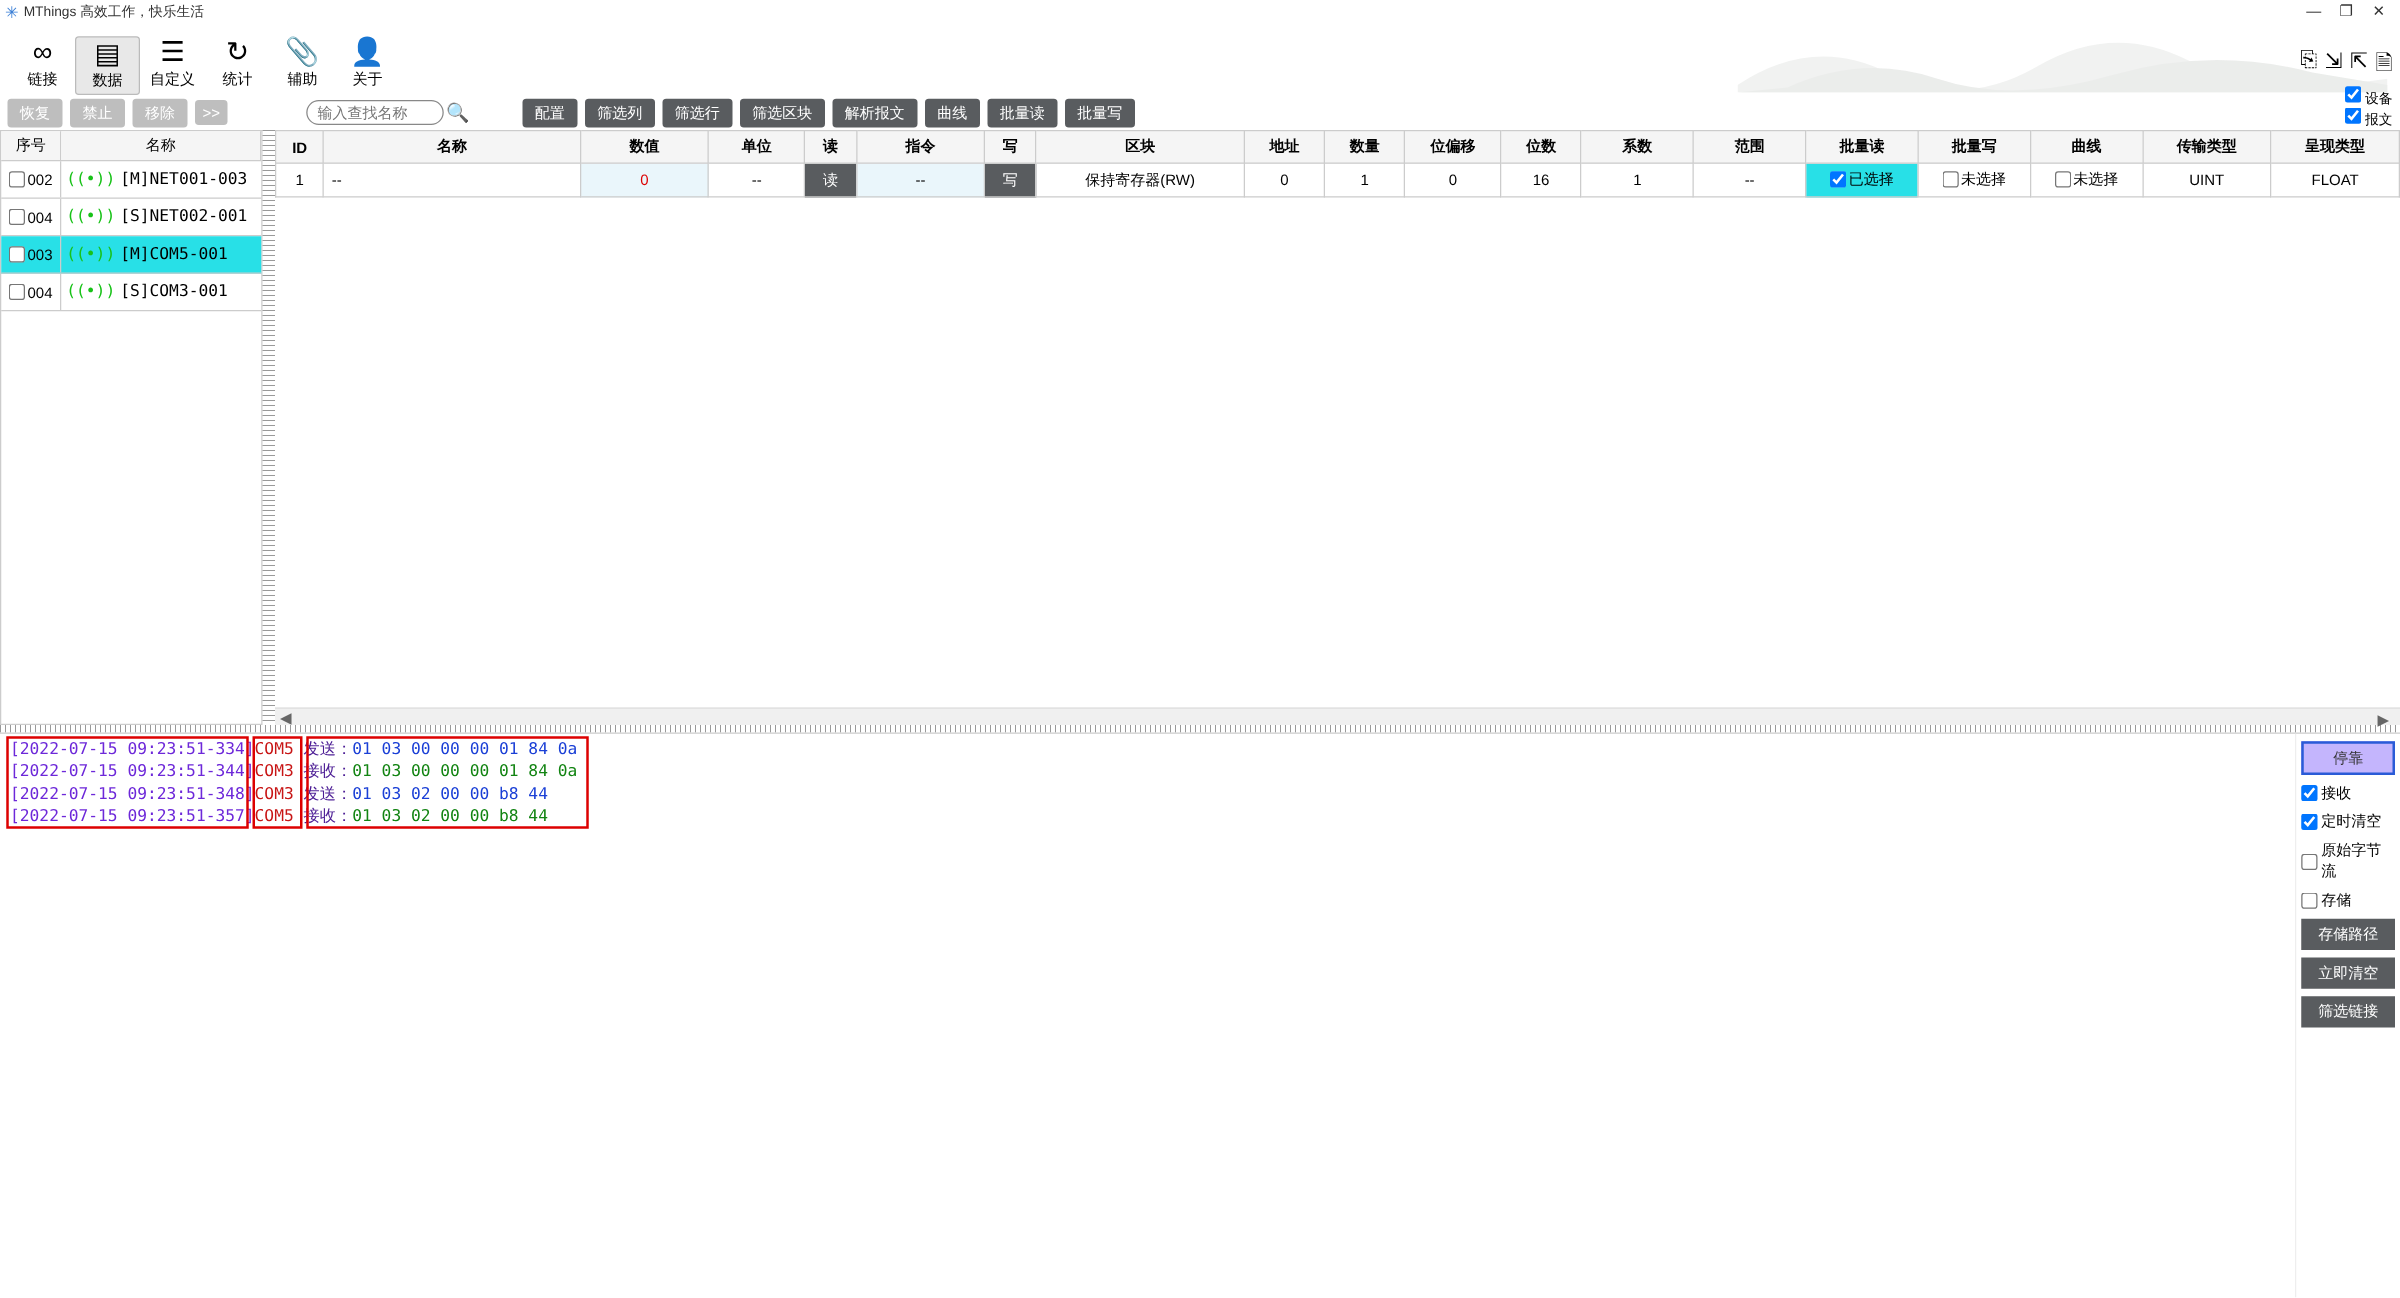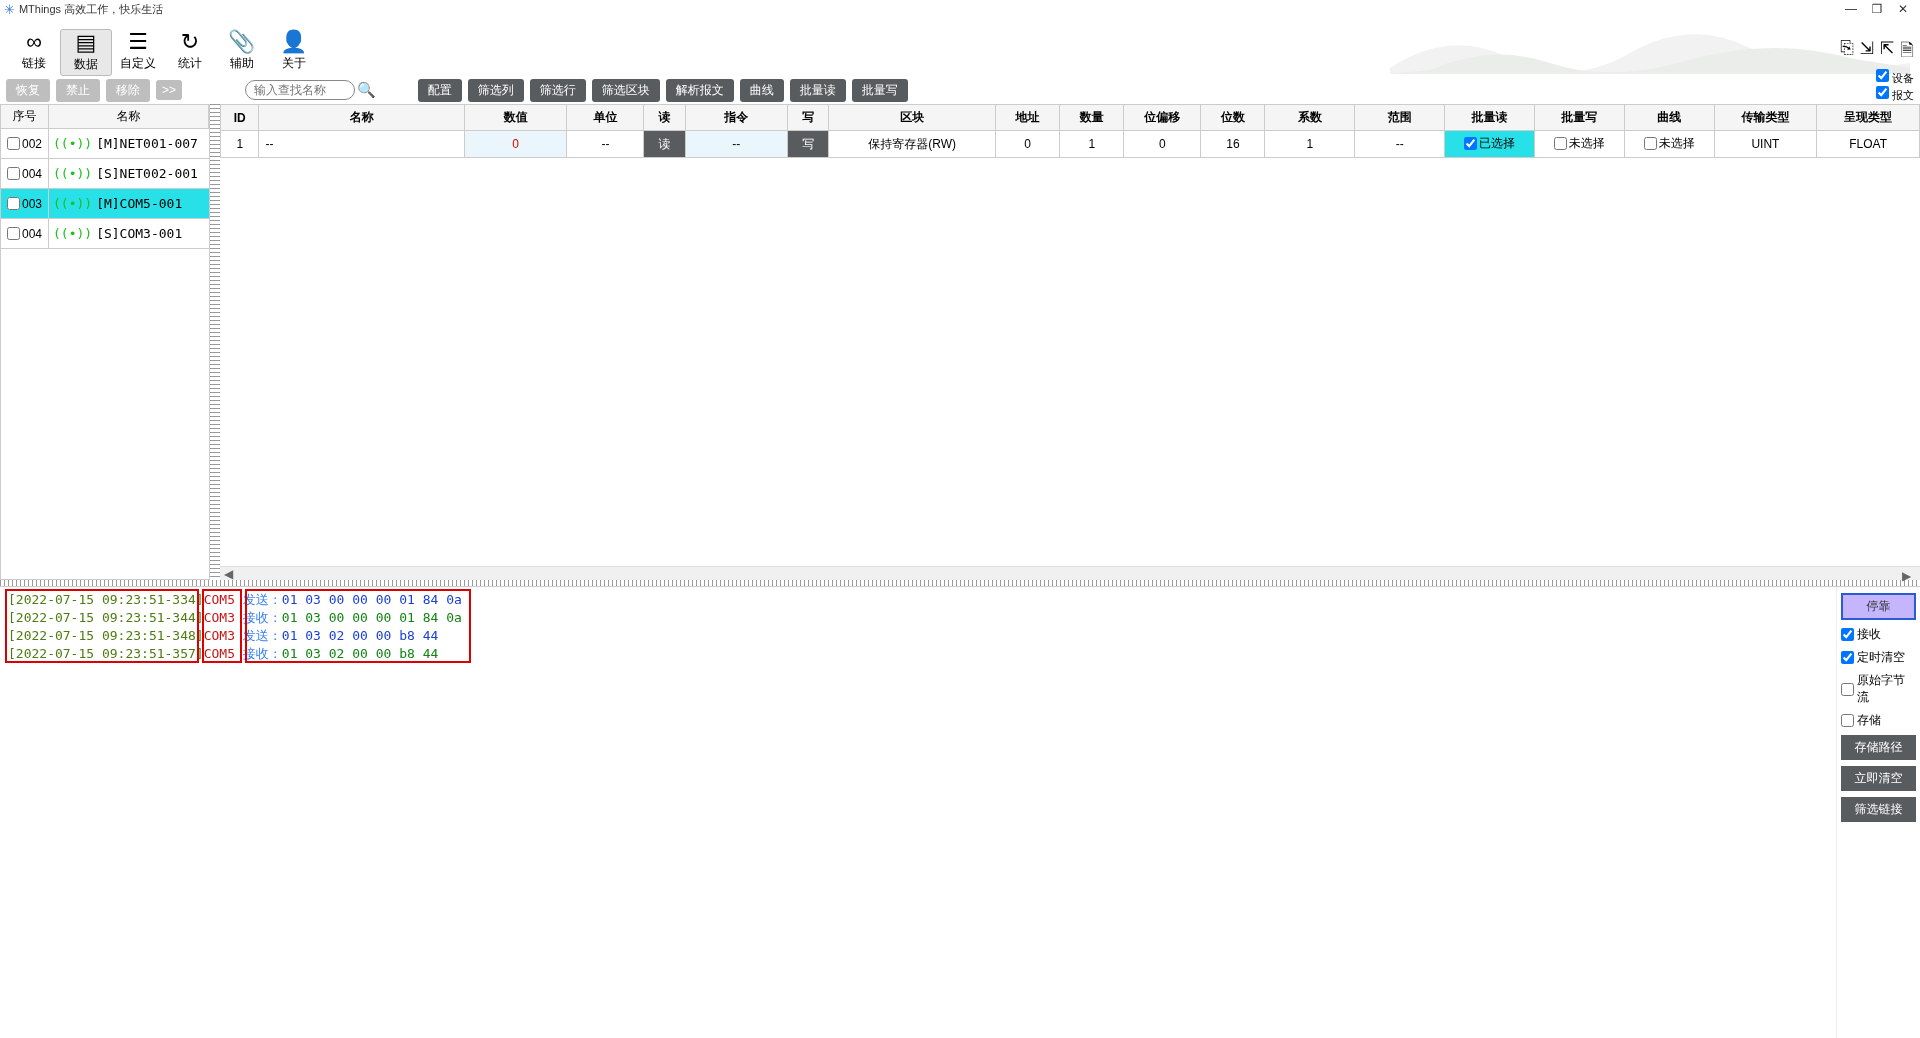--- a/index.html
+++ b/index.html
@@ -54,23 +54,23 @@
 .cell-readbtn, .cell-writebtn { background: #595c5f; color: #fff; }
 .cell-cmd { background: #eaf6fb; }
 .cell-batchread { background: #28e0e7; }
 .chkcell { display: inline-flex; align-items: center; gap: 2px; }
 .scrollbar { height: 14px; background: #f0f0f0; border-top: 1px solid #ddd; display: flex; align-items: center; justify-content: flex-end; padding-right: 4px; }
 .scrollbar .thumb { width: 14px; height: 10px; color: #666; }
 
 .bottom { display: flex; height: 452px; border-top: 1px solid #ccc; }
 .logpane { flex: 1; padding: 4px 8px; font-family: "Consolas", monospace; font-size: 13px; overflow: auto; position: relative; }
 .logline { white-space: pre; line-height: 18px; }
-.ts { color: #4d7c0f; }
+.ts { color: #6d28d9; }
 .port { color: #c81616; }
-.dir { color: #3b82f6; }
+.dir { color: #4c1d95; }
 .hx-send { color: #1a3fd6; }
 .hx-recv { color: #128412; }
 .redbox { position: absolute; border: 2px solid #d00; pointer-events: none; }
 
 .logside { width: 84px; display: flex; flex-direction: column; gap: 6px; padding: 6px 4px; border-left: 1px solid #eee; }
 .logside .tbtn { border: 2px solid #2a5bd7; background: #c4b5fd; color: #333; padding: 3px 0; font-size: 12px; cursor: default; }
 .logside .gbtn { border: none; background: #595c5f; color: #fff; padding: 4px 0; font-size: 12px; cursor: default; }
 .logside label { font-size: 12px; display: flex; align-items: center; gap: 3px; }
 </style>
 </head>
@@ -140,21 +140,21 @@
       <div class="lp-name">名称</div>
     </div>
     <div id="lp-rows">
         <div class="lp-row">
           <div class="cb">
             <input type="checkbox" style=""> 
             <span>002</span>
           </div>
           <div class="nm">
             <span class="sig">((•))</span>
-            <span>[M]NET001-007</span>
+            <span>[M]NET001-003</span>
           </div>
         </div>
         <div class="lp-row">
           <div class="cb">
             <input type="checkbox" style=""> 
             <span>004</span>
           </div>
           <div class="nm">
             <span class="sig">((•))</span>
             <span>[S]NET002-001</span>

